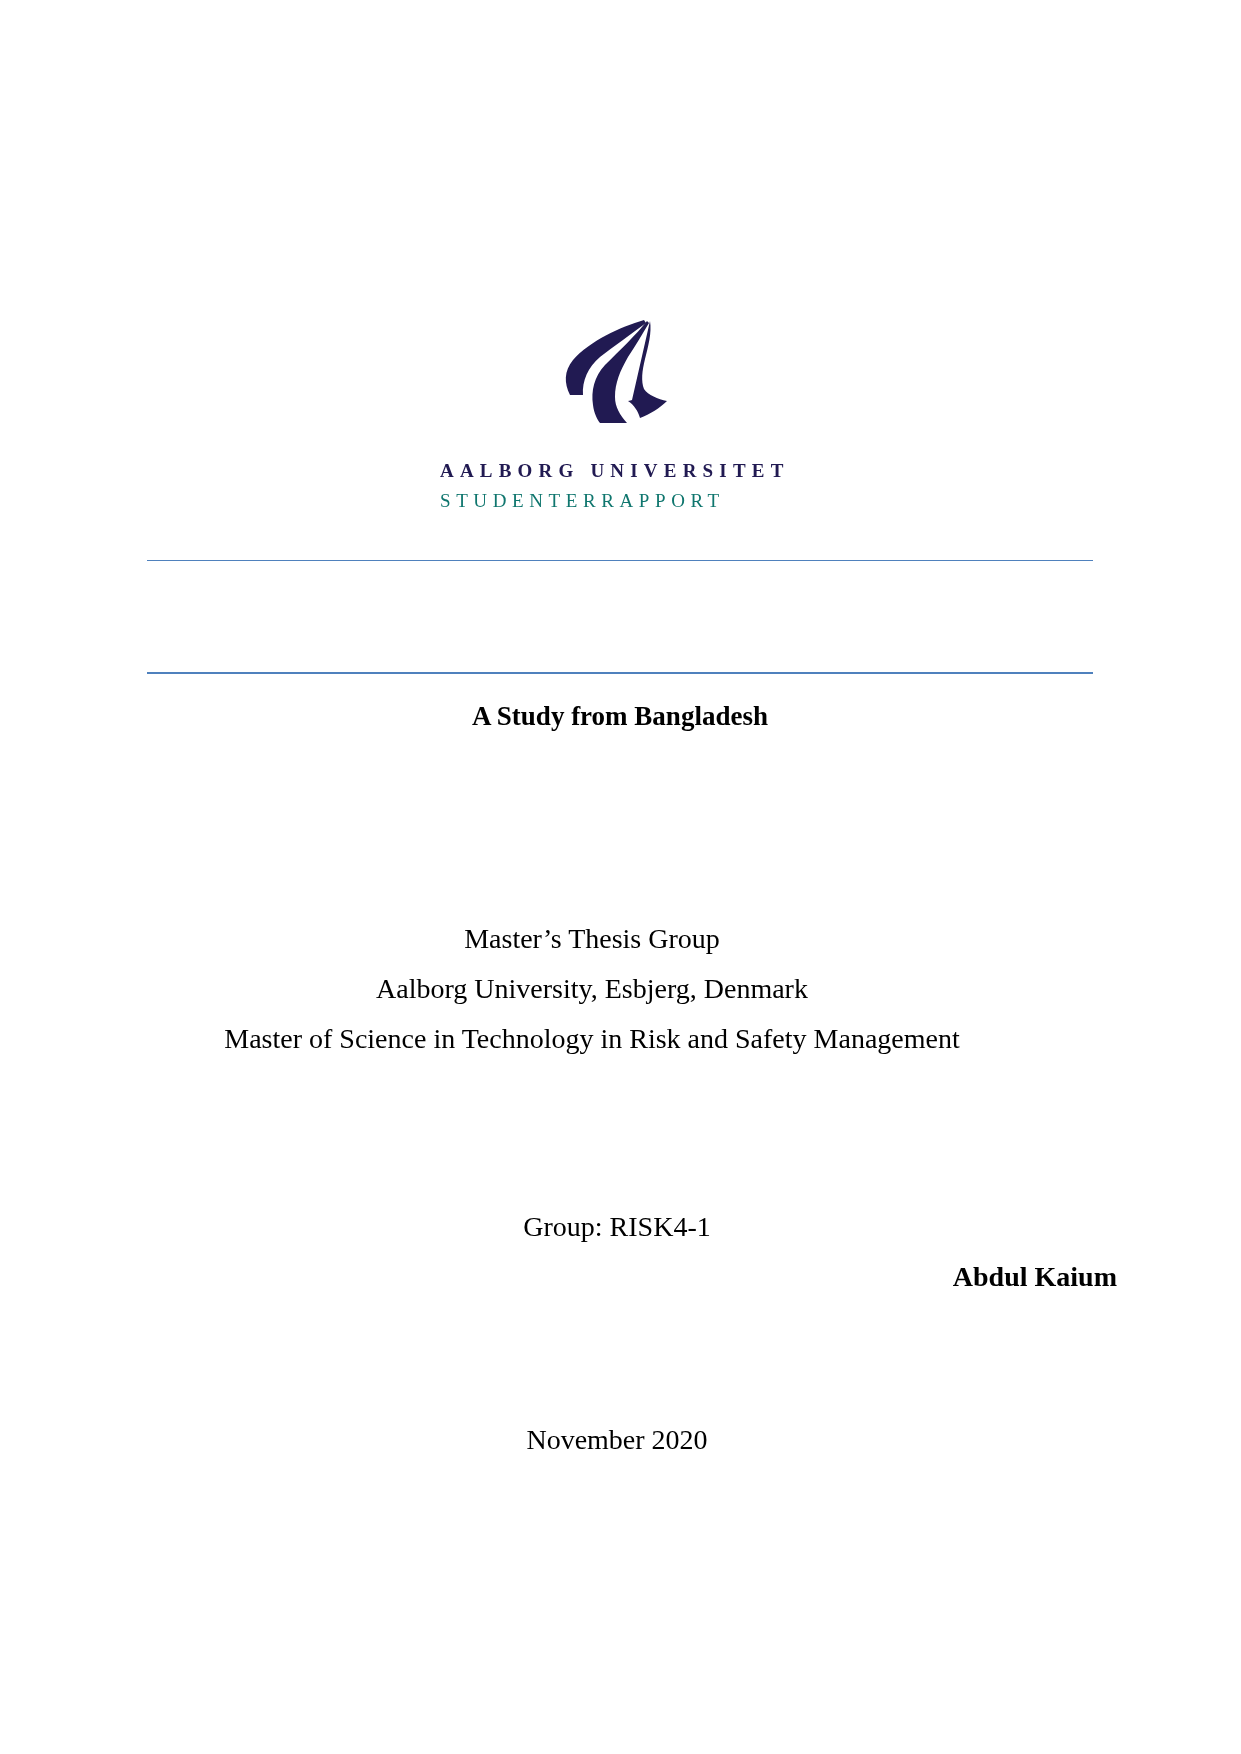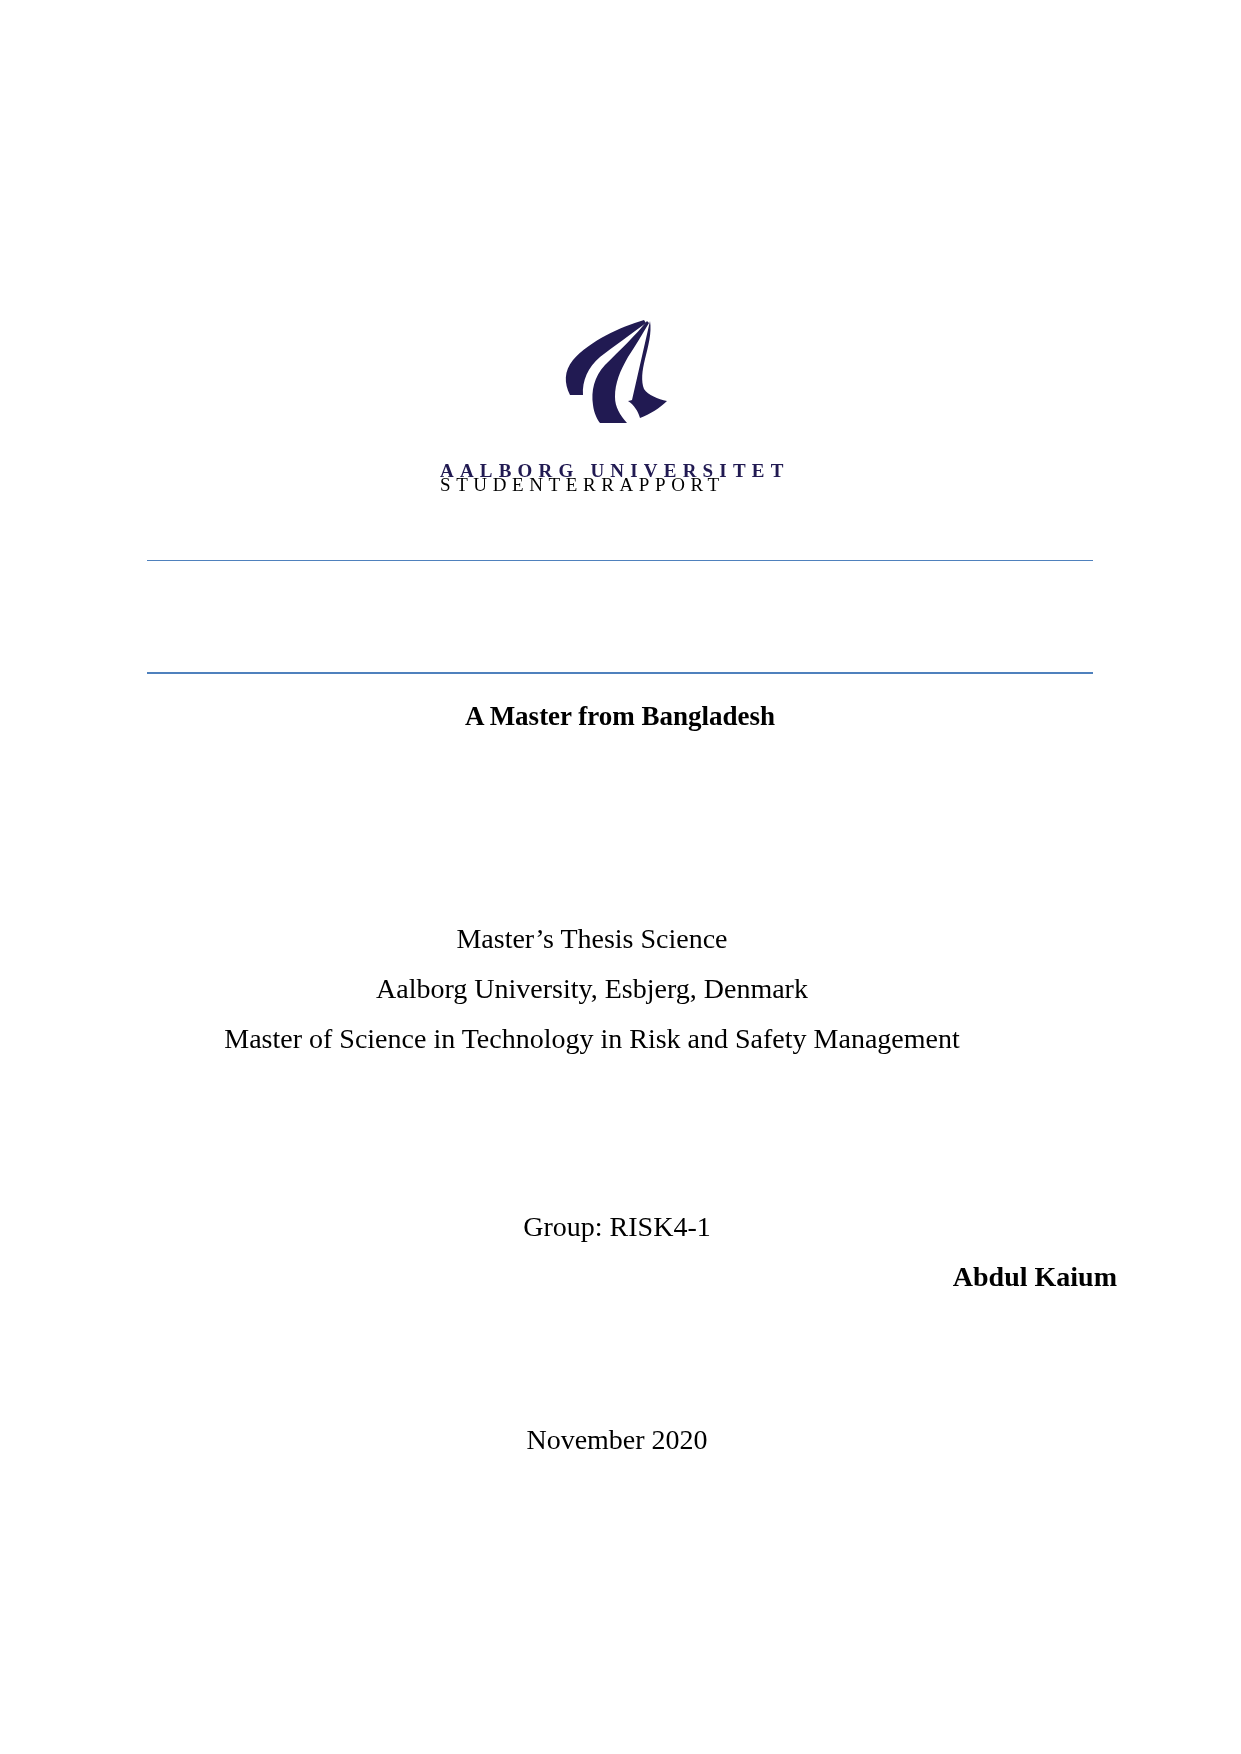--- a/index.html
+++ b/index.html
@@ -6,21 +6,21 @@
   body { width: 1241px; height: 1754px; position: relative; overflow: hidden; }
   .page { position: absolute; left: 0; top: 0; width: 1241px; height: 1754px; background: #fff; }
   .serif { font-family: "Liberation Serif", "DejaVu Serif", serif; color: #000; }
   .logo { position: absolute; left: 540px; top: 305px; width: 150px; height: 135px; }
   .logo-wordmark {
     position: absolute; left: 440px; width: 360px; text-align: left;
     font-family: Liberation Serif, serif;
     white-space: nowrap;
   }
   .wordmark-top { top: 460px; font-size: 19px; font-weight: bold; letter-spacing: 6.2px; color: #211a52; }
-  .wordmark-bottom { top: 474px; font-size: 19px; letter-spacing: 5.6px; color: #000000; }
+  .wordmark-bottom { top: 490px; font-size: 19px; letter-spacing: 5.6px; color: #0f766e; }
   .rule { position: absolute; left: 147px; width: 946px; background: #4f81bd; }
   .rule-top { top: 560px; height: 1px; }
   .rule-bottom { top: 672px; height: 2px; }
   .centered { position: absolute; text-align: center; white-space: nowrap; }
   .title { left: 120px; width: 1000px; top: 574px; font-size: 36px; font-weight: bold; line-height: 43px; }
   .subtitle { left: 120px; width: 1000px; top: 700px; font-size: 27px; font-weight: bold; line-height: 32px; }
   .meta-block { left: 92px; width: 1000px; top: 914px; font-size: 28px; line-height: 50px; }
   .meta-line { display: block; }
   .group { left: 117px; width: 1000px; top: 1202px; font-size: 28px; line-height: 50px; }
   .author { font-weight: bold; display: block; text-align: right; }
@@ -43,24 +43,24 @@
   </svg>
 
   <div class="logo-wordmark wordmark-top">AALBORG UNIVERSITET</div>
   <div class="logo-wordmark wordmark-bottom">STUDENTERRAPPORT</div>
 
   <div class="rule rule-top"></div>
 
 
   <div class="rule rule-bottom"></div>
 
-  <div class="centered serif subtitle">A Master from Bangladesh</div>
+  <div class="centered serif subtitle">A Study from Bangladesh</div>
 
   <div class="centered serif meta-block">
-    <span class="meta-line">Master’s Thesis Science</span>
+    <span class="meta-line">Master’s Thesis Group</span>
     <span class="meta-line">Aalborg University, Esbjerg, Denmark</span>
     <span class="meta-line">Master of Science in Technology in Risk and Safety Management</span>
   </div>
 
   <div class="centered serif group">
     <span class="meta-line">Group: RISK4-1</span>
     <span class="author">Abdul Kaium</span>
   </div>
 
   <div class="centered serif date">November 2020</div>

